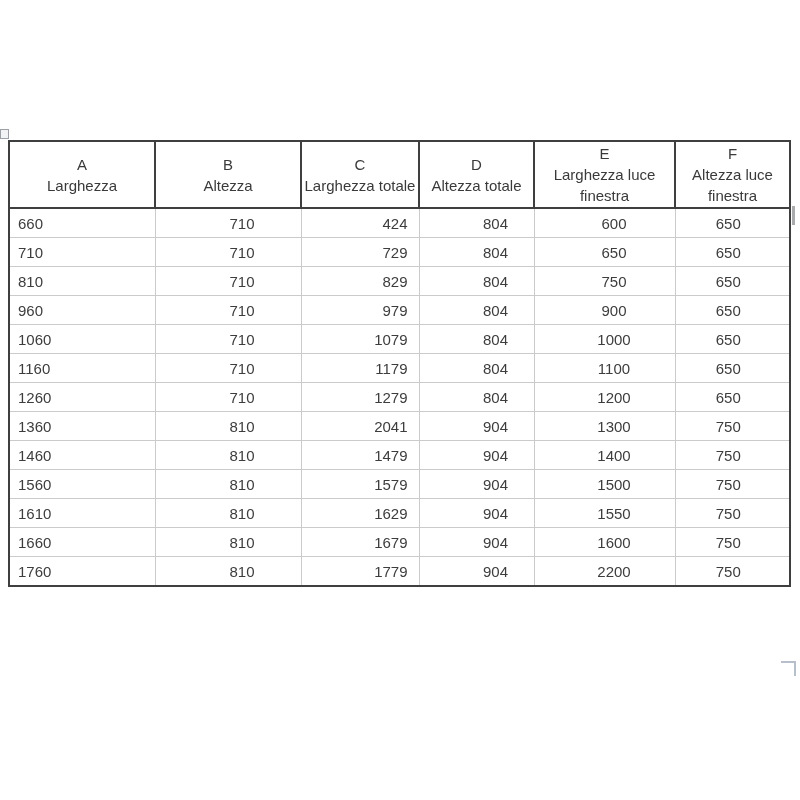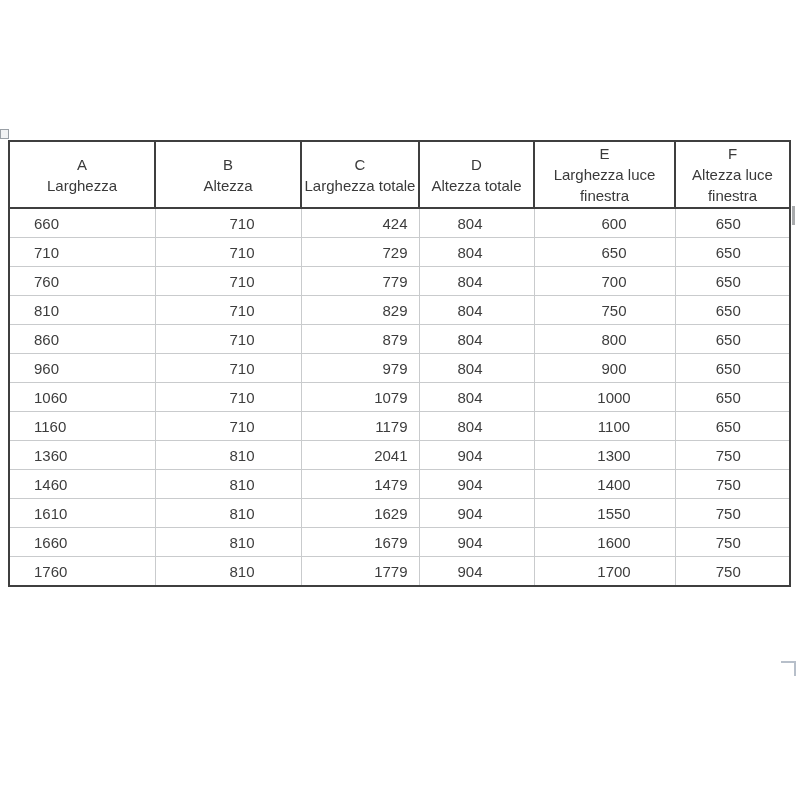--- a/index.html
+++ b/index.html
@@ -45,24 +45,24 @@
   table.spec td{
     height:28px;
     border:1px solid #c9cbcd;
     font-size:15px;
     color:#3d3d3d;
     white-space:nowrap;
     padding:0;
     vertical-align:middle;
   }
   
-  table.spec td:nth-child(1){ text-align:left;  padding-left:24px; }
+  table.spec td:nth-child(1){ text-align:left;  padding-left:8px; }
   table.spec td:nth-child(2){ text-align:center; padding-left:28px; }
   table.spec td:nth-child(3){ text-align:right; padding-right:11px; }
-  table.spec td:nth-child(4){ padding-left:38px; }
+  table.spec td:nth-child(4){ text-align:center; padding-left:38px; }
   table.spec td:nth-child(5){ text-align:center; padding-left:19px; }
   table.spec td:nth-child(6){ text-align:center; padding-right:8px; }
 
   
   .anchor-mark{
     position:absolute; left:0px; top:129px;
     width:7px; height:8px;
     border:1px solid #9aa0a6;
     background:#f2f3f4;
   }
@@ -133,44 +133,28 @@
         </tr>
         <tr>
           <td>710</td>
           <td>710</td>
           <td>729</td>
           <td>804</td>
           <td>650</td>
           <td>650</td>
         </tr>
         <tr>
-          <td>760</td>
-          <td>710</td>
-          <td>779</td>
-          <td>804</td>
-          <td>700</td>
-          <td>650</td>
-        </tr>
-        <tr>
           <td>810</td>
           <td>710</td>
           <td>829</td>
           <td>804</td>
           <td>750</td>
           <td>650</td>
         </tr>
         <tr>
-          <td>860</td>
-          <td>710</td>
-          <td>879</td>
-          <td>804</td>
-          <td>800</td>
-          <td>650</td>
-        </tr>
-        <tr>
           <td>960</td>
           <td>710</td>
           <td>979</td>
           <td>804</td>
           <td>900</td>
           <td>650</td>
         </tr>
         <tr>
           <td>1060</td>
           <td>710</td>
@@ -181,57 +165,73 @@
         </tr>
         <tr>
           <td>1160</td>
           <td>710</td>
           <td>1179</td>
           <td>804</td>
           <td>1100</td>
           <td>650</td>
         </tr>
         <tr>
+          <td>1260</td>
+          <td>710</td>
+          <td>1279</td>
+          <td>804</td>
+          <td>1200</td>
+          <td>650</td>
+        </tr>
+        <tr>
           <td>1360</td>
           <td>810</td>
           <td>2041</td>
           <td>904</td>
           <td>1300</td>
           <td>750</td>
         </tr>
         <tr>
           <td>1460</td>
           <td>810</td>
           <td>1479</td>
           <td>904</td>
           <td>1400</td>
           <td>750</td>
         </tr>
         <tr>
+          <td>1560</td>
+          <td>810</td>
+          <td>1579</td>
+          <td>904</td>
+          <td>1500</td>
+          <td>750</td>
+        </tr>
+        <tr>
           <td>1610</td>
           <td>810</td>
           <td>1629</td>
           <td>904</td>
           <td>1550</td>
           <td>750</td>
         </tr>
         <tr>
           <td>1660</td>
           <td>810</td>
           <td>1679</td>
           <td>904</td>
           <td>1600</td>
           <td>750</td>
         </tr>
         <tr>
           <td>1760</td>
           <td>810</td>
           <td>1779</td>
           <td>904</td>
-          <td>1700</td>
+          <td>2200</td>
           <td>750</td>
         </tr>
       </tbody>
   </table>
 
   <span class="resize-handle"></span>
   <span class="edge-tick"></span>
 
 </div>
 

